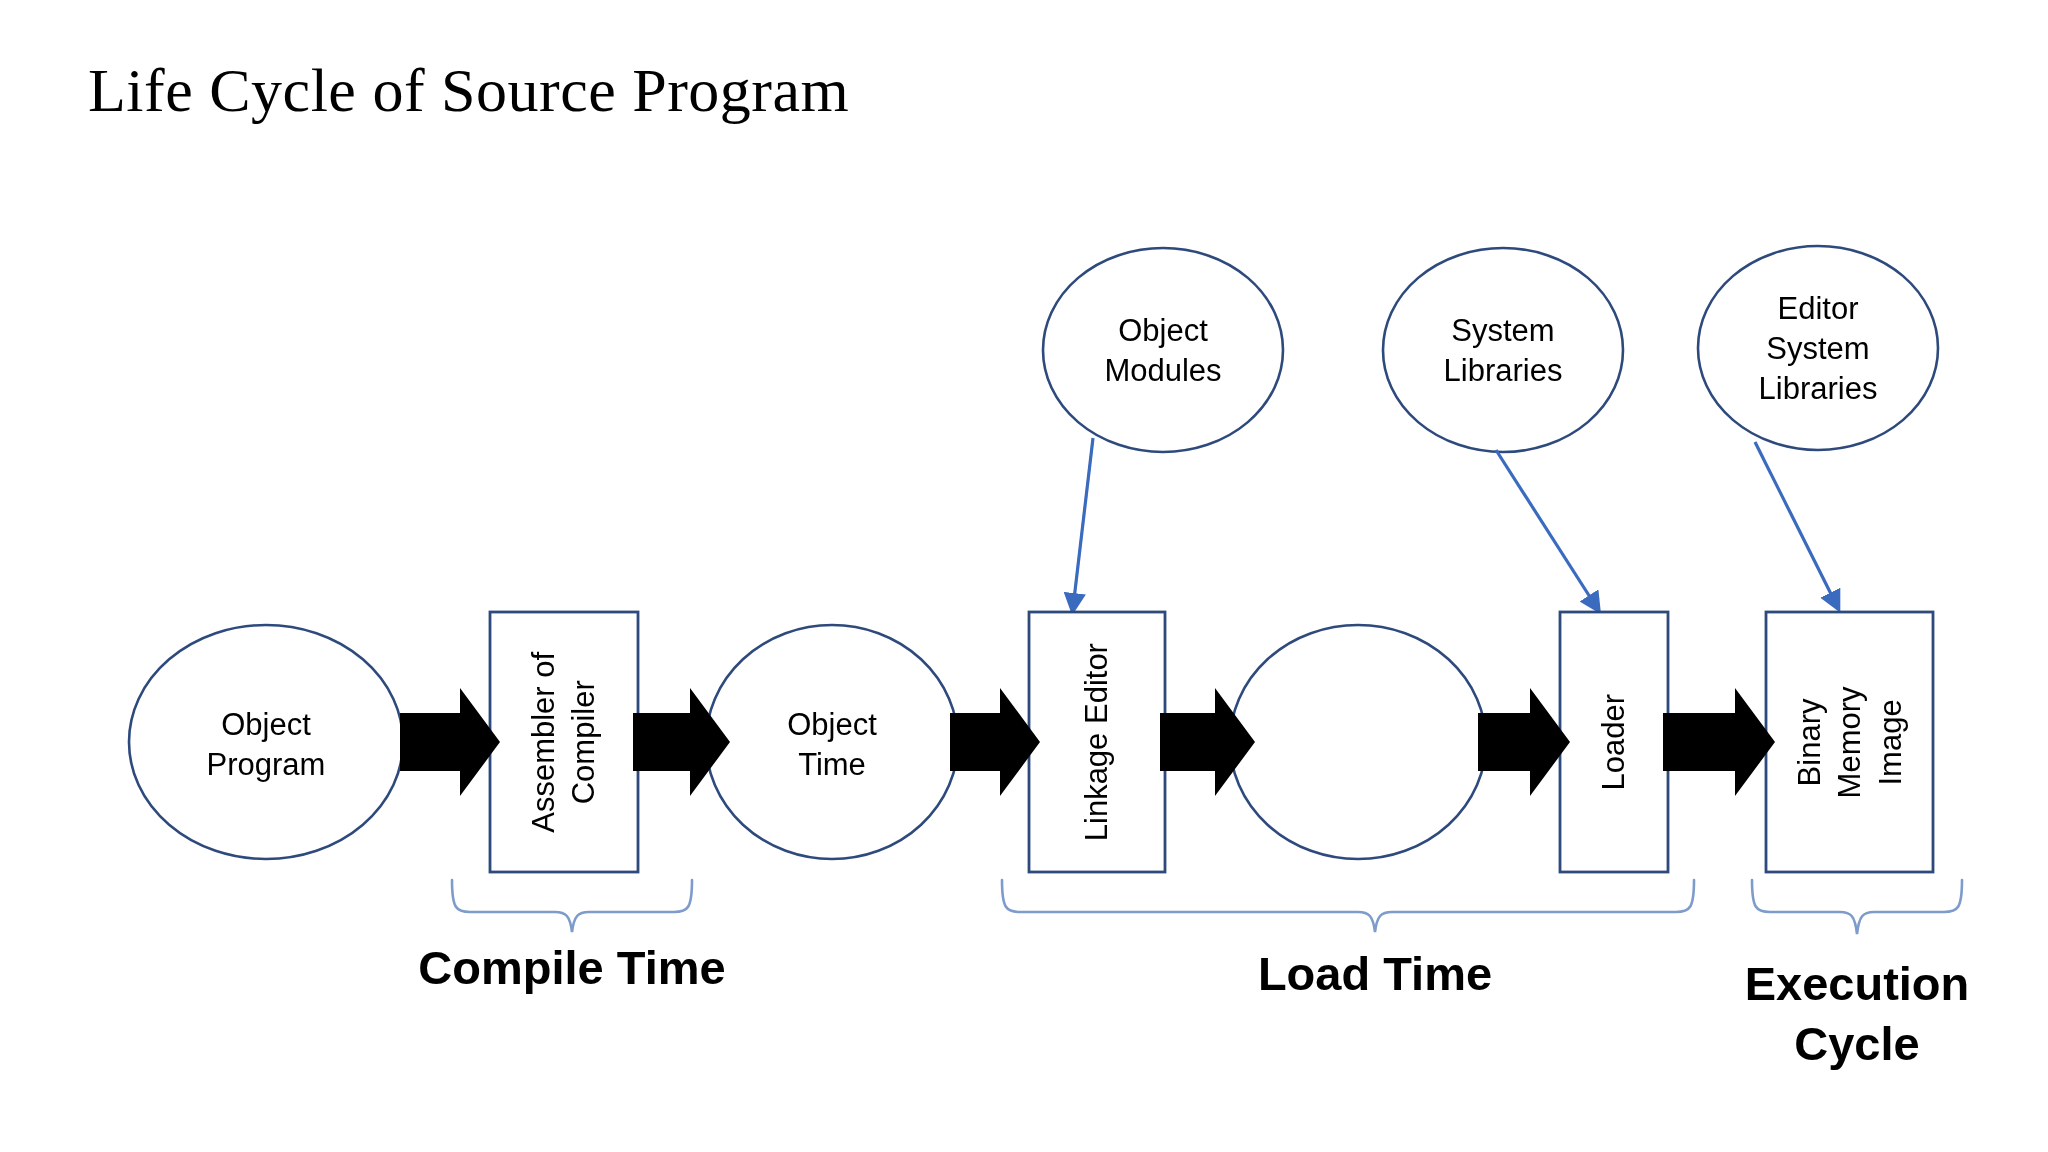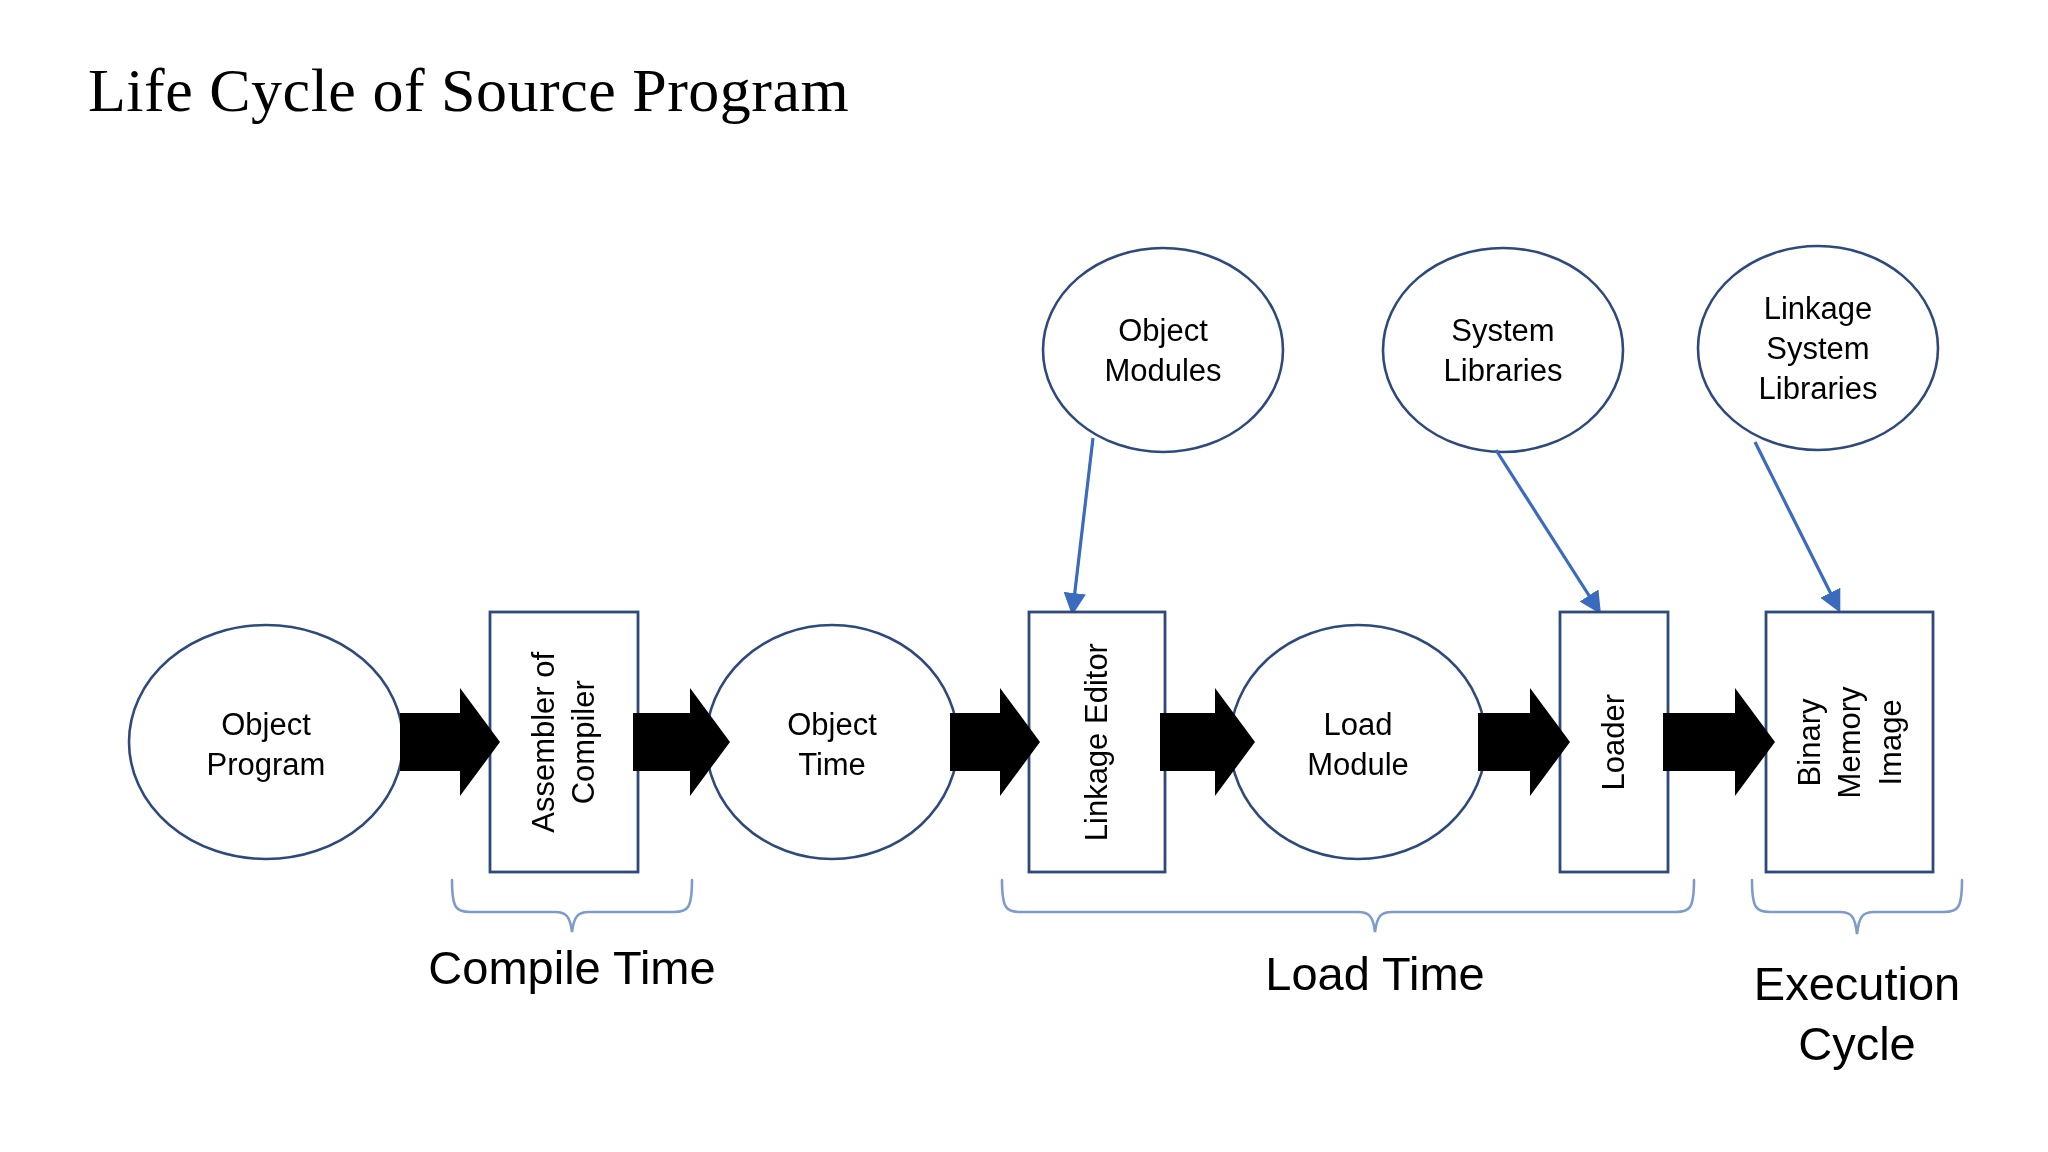--- a/index.html
+++ b/index.html
@@ -75,20 +75,21 @@
   .box-label .rot .ln { display: block; white-space: nowrap; }
 
   
   .phase-label {
     position: absolute;
     text-align: center;
     color: #000000;
     font-size: 47px;
     font-family: "Liberation Sans", sans-serif;
     line-height: 1.28;
+    font-weight: bold;
   }
   .phase-label .ln { display: block; white-space: nowrap; }
 </style>
 </head>
 <body>
 
 <div id="slide">
 
   <div class="slide-title">Life Cycle of Source Program</div>
 
@@ -156,21 +157,21 @@
     <span class="ln">Object</span>
     <span class="ln">Modules</span>
   </div>
 
   <div class="node-label circle-label" style="left:1383px; top:288px; width:240px; height:126px;">
     <span class="ln">System</span>
     <span class="ln">Libraries</span>
   </div>
 
   <div class="node-label circle-label" style="left:1698px; top:268px; width:240px; height:162px;">
-    <span class="ln">Linkage</span>
+    <span class="ln">Editor</span>
     <span class="ln">System</span>
     <span class="ln">Libraries</span>
   </div>
 
   <div class="node-label circle-label" style="left:146px; top:682px; width:240px; height:126px;">
     <span class="ln">Object</span>
     <span class="ln">Program</span>
   </div>
 
   <div class="box-label" style="left:490px; top:612px; width:148px; height:260px;">
@@ -184,24 +185,20 @@
     <span class="ln">Object</span>
     <span class="ln">Time</span>
   </div>
 
   <div class="box-label" style="left:1029px; top:612px; width:136px; height:260px;">
     <span class="rot">
       <span class="ln">Linkage Editor</span>
     </span>
   </div>
 
-  <div class="node-label circle-label" style="left:1238px; top:682px; width:240px; height:126px;">
-    <span class="ln">Load</span>
-    <span class="ln">Module</span>
-  </div>
 
   <div class="box-label" style="left:1560px; top:612px; width:108px; height:260px;">
     <span class="rot">
       <span class="ln">Loader</span>
     </span>
   </div>
 
   <div class="box-label" style="left:1766px; top:612px; width:167px; height:260px;">
     <span class="rot">
       <span class="ln">Binary</span>

